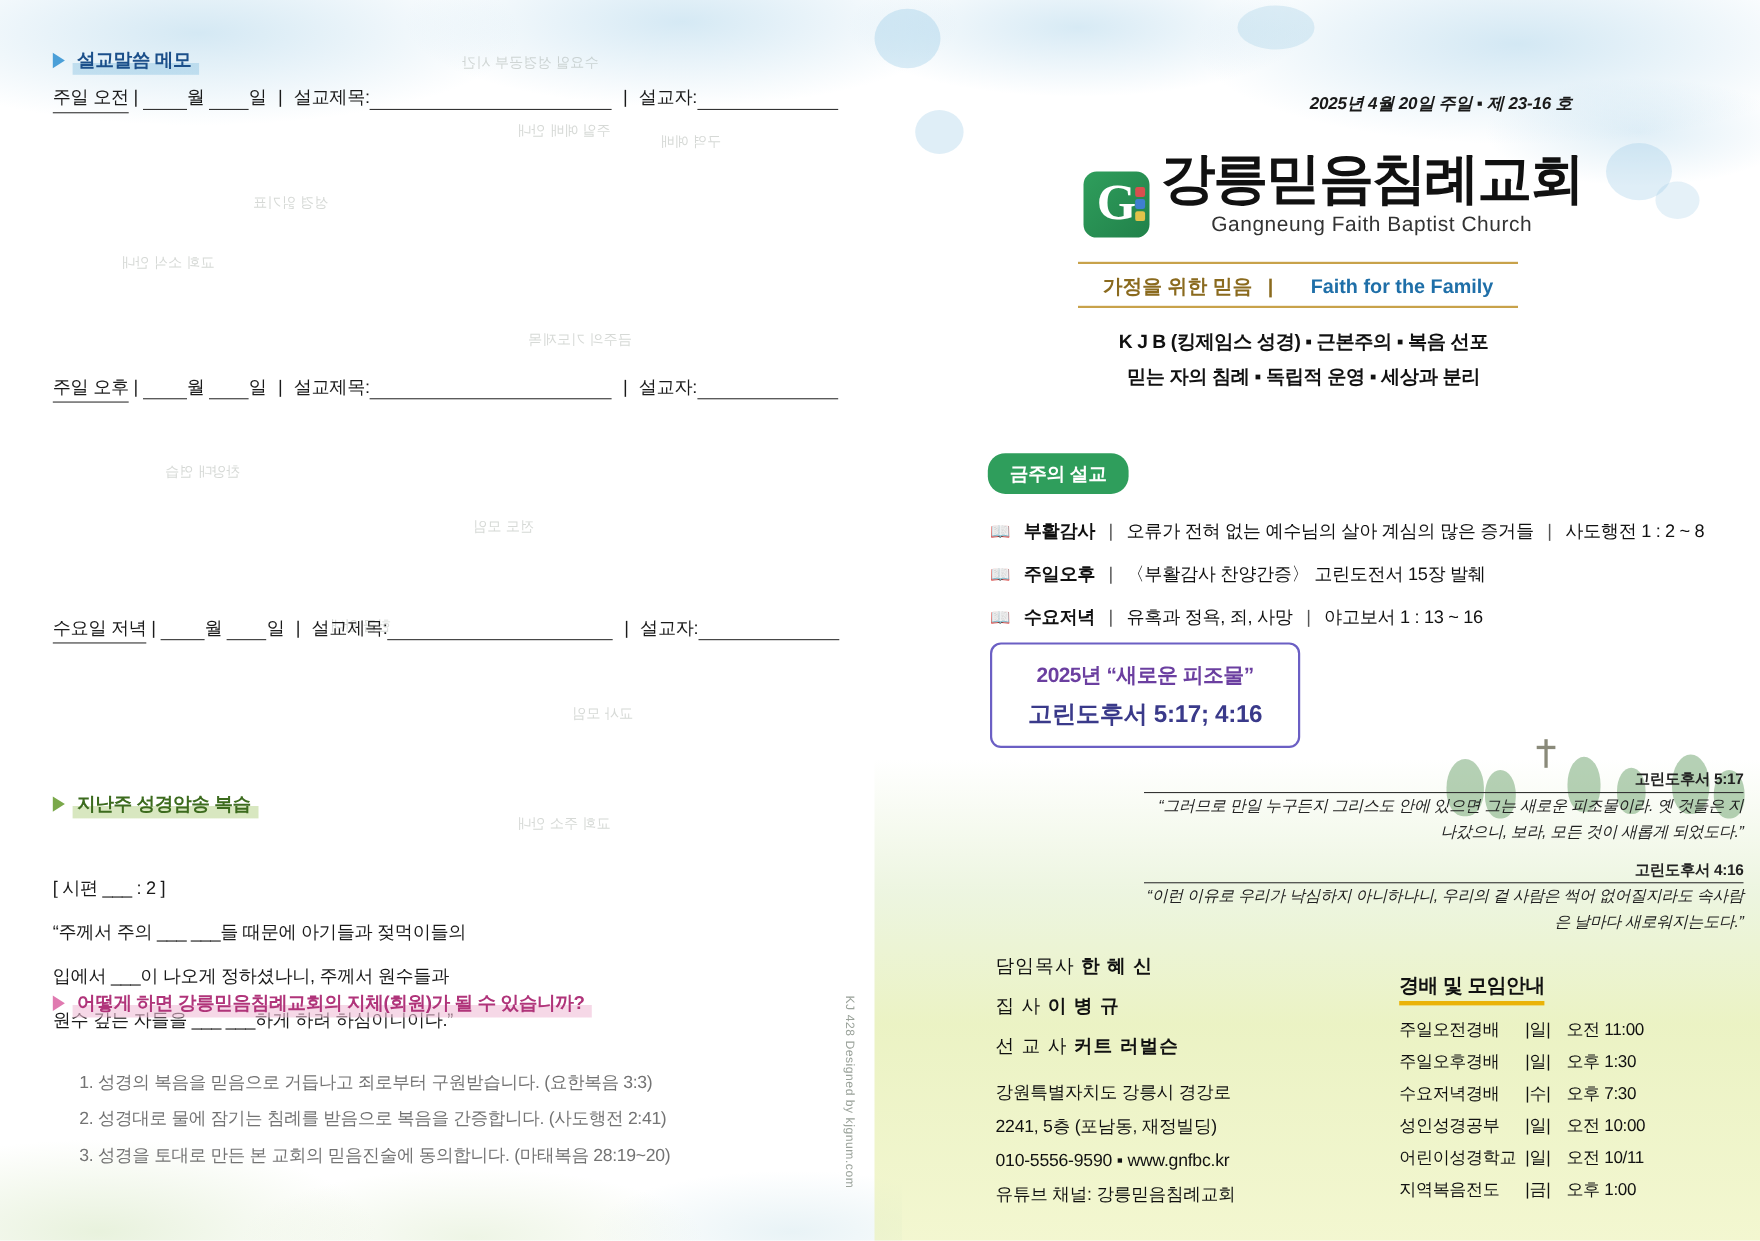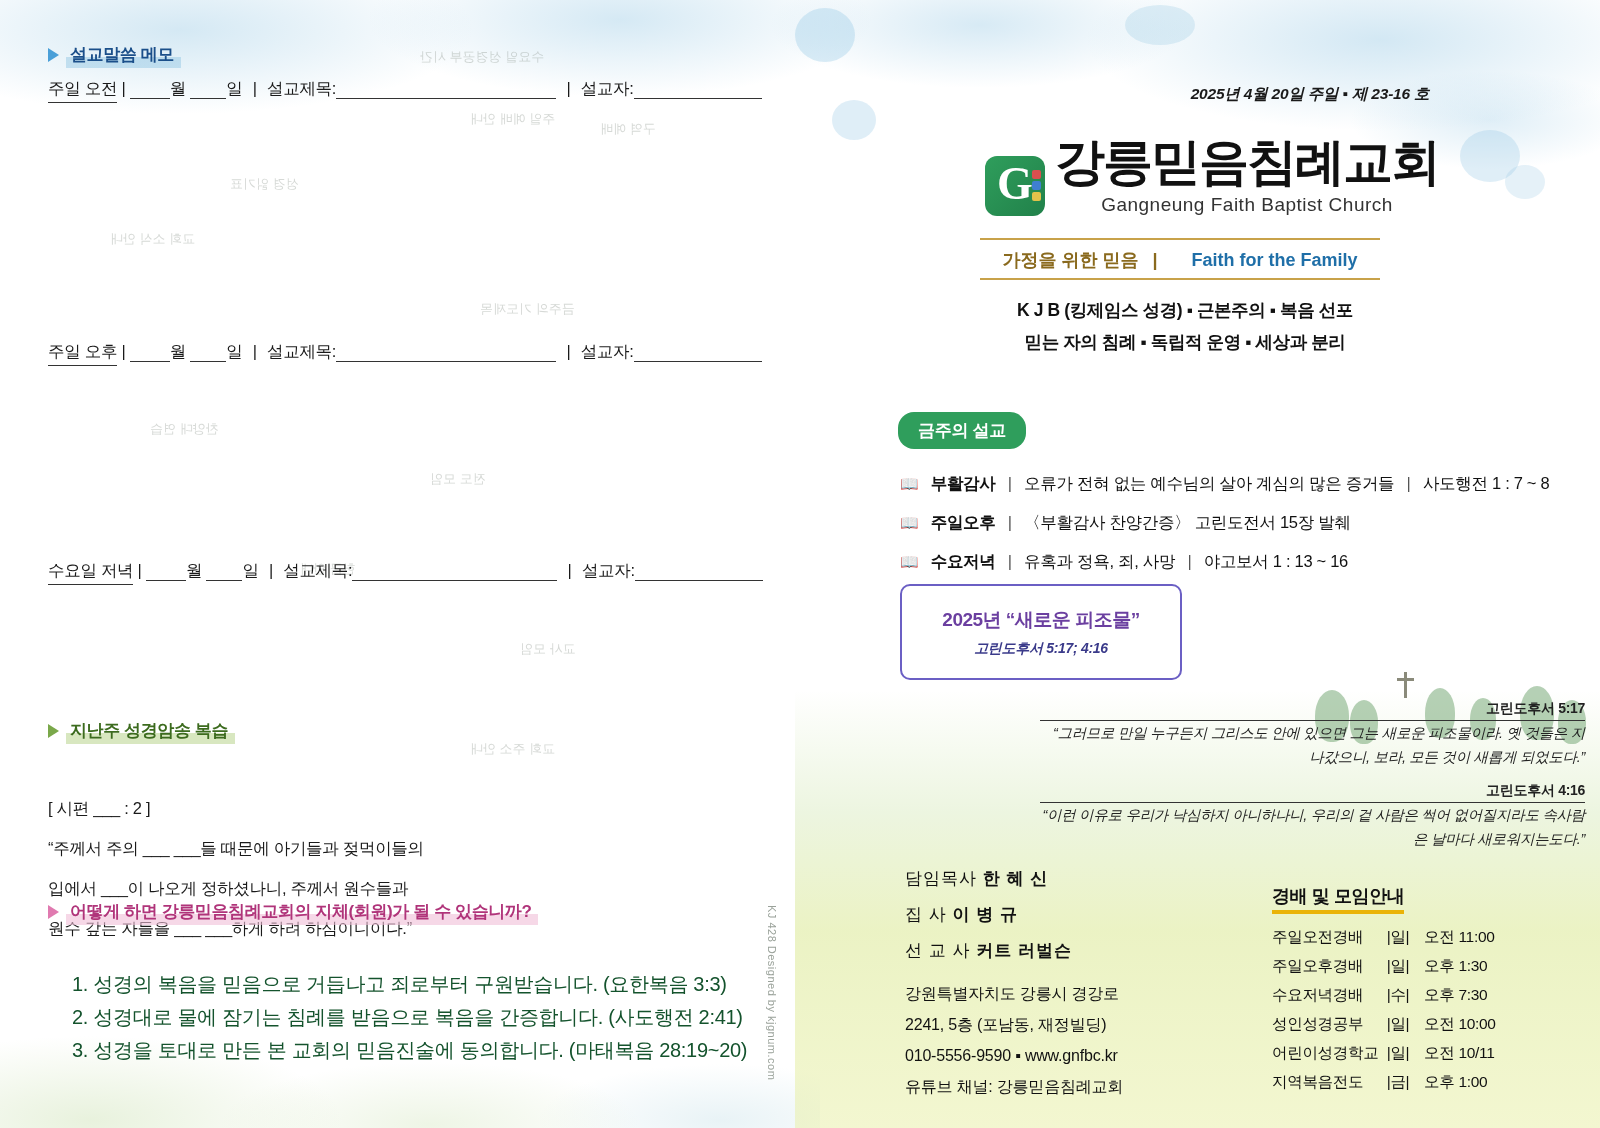--- a/index.html
+++ b/index.html
@@ -73,21 +73,21 @@
 
   .memo-line{position:absolute;font-size:16.5px;color:#1a1a1a;letter-spacing:-.3px;white-space:nowrap;}
   .memo-line .u{display:inline-block;border-bottom:1px solid #333;}
 
   .ghost{
     position:absolute;color:rgba(120,130,120,.30);font-size:13px;
     transform:scaleX(-1);white-space:nowrap;pointer-events:none;
   }
 
   .verse-block{position:absolute;font-size:16.5px;line-height:40px;color:#1a1a1a;letter-spacing:-.3px;}
-  .member-list{position:absolute;font-size:20px;line-height:33px;color:#14532d;letter-spacing:-.3px;}
+  .member-list{position:absolute;font-size:16px;line-height:33px;color:#737373;letter-spacing:-.3px;}
   .sidecode{
     position:absolute;left:766px;top:905px;
     font-size:11px;color:#9aa29a;letter-spacing:.5px;
     writing-mode:vertical-rl;
   }
 
   
   .issue{
     position:absolute;left:1050px;top:68px;width:520px;text-align:center;
     font-size:15.5px;font-weight:700;font-style:italic;color:#1a1a1a;letter-spacing:-.2px;
@@ -124,21 +124,21 @@
   .sermon .bk{margin-right:8px;font-size:15px;}
   .sermon .lbl{font-weight:700;}
   .sermon .bar{color:#555;margin:0 8px;}
 
   .theme-box{
     position:absolute;left:900px;top:568px;width:278px;height:92px;
     border:2px solid #6b5fc4;border-radius:10px;background:rgba(255,255,255,.55);
     display:flex;flex-direction:column;align-items:center;justify-content:center;gap:7px;
   }
   .theme-1{font-size:19px;font-weight:700;color:#6b3fa0;letter-spacing:-.5px;}
-  .theme-2{font-size:14px;font-weight:700;color:#3a3a8a;letter-spacing:-.3px;font-style:italic;}
+  .theme-2{font-size:22px;font-weight:700;color:#3a3a8a;letter-spacing:-.3px;}
 
   .scrip{position:absolute;text-align:right;font-style:italic;font-size:14.5px;line-height:24px;color:#222;letter-spacing:-.3px;}
   .scrip .ref{font-weight:700;font-style:normal;border-bottom:1px solid #333;font-size:14px;}
 
   .contact{position:absolute;left:905px;top:845px;font-size:17px;line-height:36px;color:#111;letter-spacing:1px;}
   .contact .nm{font-weight:700;}
   .address{position:absolute;left:905px;top:962px;font-size:16px;line-height:31px;color:#111;letter-spacing:-.2px;}
 
   .svc-title{
     position:absolute;left:1272px;top:868px;font-size:18px;font-weight:700;color:#111;
@@ -283,21 +283,21 @@
 
   <div class="pill" style="left:103px;">금주의 설교</div>
 
   <div class="sermon" style="left:105px;">
     <div>
       <span class="bk">📖</span>
       <span class="lbl">부활감사</span>
       <span class="bar">|</span>
       <span>오류가 전혀 없는 예수님의 살아 계심의 많은 증거들</span>
       <span class="bar">|</span>
-      <span>사도행전 1 : 7 ~ 8</span>
+      <span>사도행전 1 : 2 ~ 8</span>
     </div>
     <div>
       <span class="bk">📖</span>
       <span class="lbl">주일오후</span>
       <span class="bar">|</span>
       <span>〈부활감사 찬양간증〉 고린도전서 15장 발췌</span>
     </div>
     <div>
       <span class="bk">📖</span>
       <span class="lbl">수요저녁</span>

